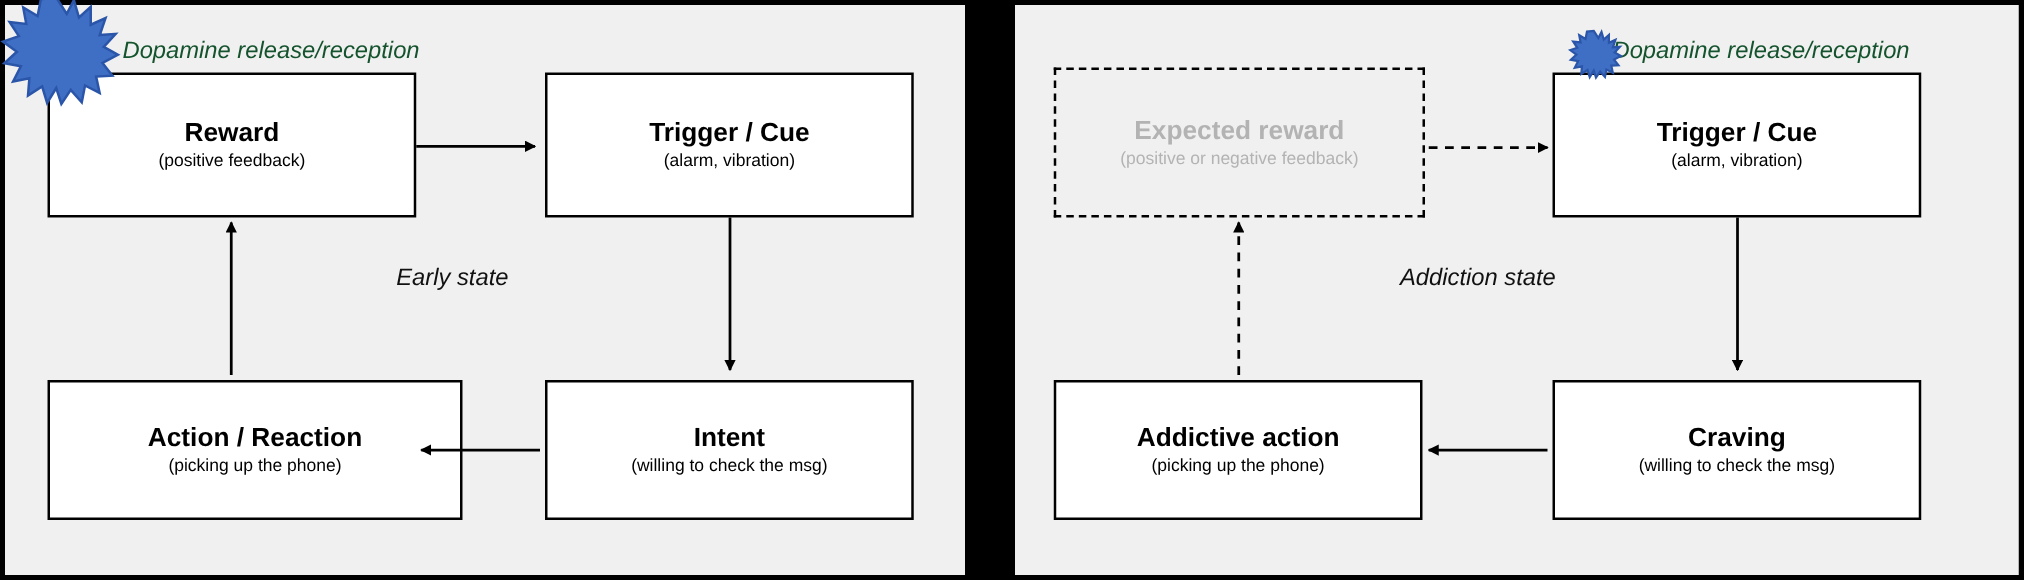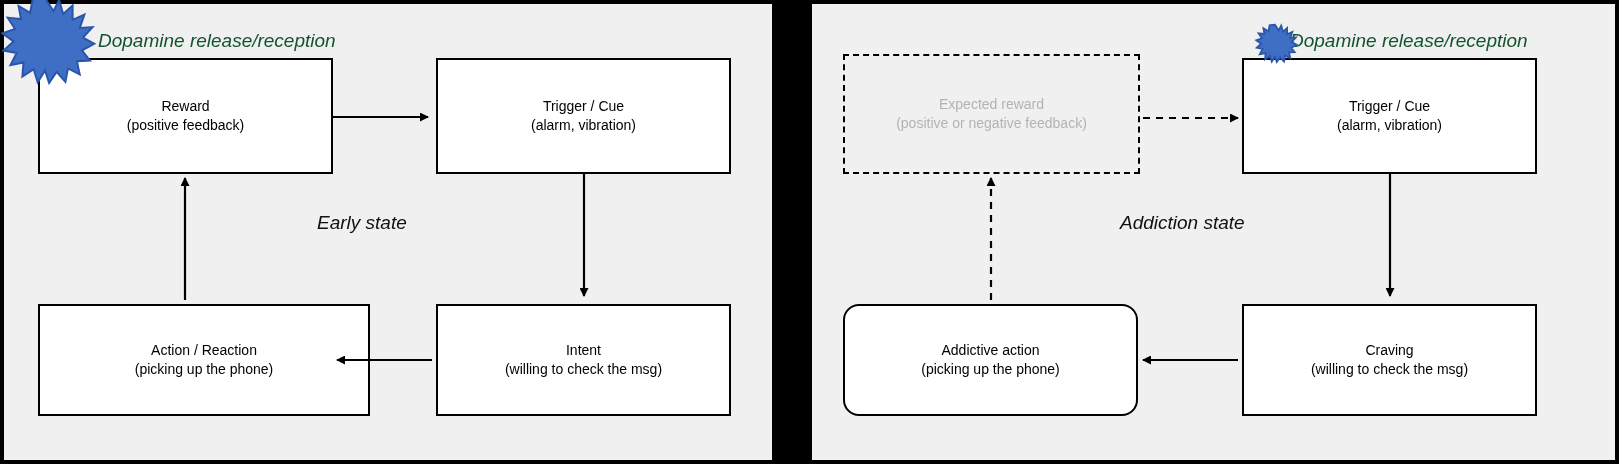--- a/index.html
+++ b/index.html
@@ -35,22 +35,22 @@
     box-sizing: border-box;
     background: #ffffff;
     border: 2px solid #000000;
     display: flex;
     flex-direction: column;
     align-items: center;
     justify-content: center;
     text-align: center;
   }
   .node .title {
-    font-weight: normal;
-    font-size: 14px;
+    font-weight: bold;
+    font-size: 21px;
     color: #000000;
     line-height: 1.1;
   }
   .node .sub {
     font-size: 14px;
     color: #000000;
     margin-top: 3px;
     line-height: 1.1;
   }
   .node.ghost {
@@ -131,21 +131,21 @@
     <div class="node" id="r-trigger" style="left:430px; top:54px; width:295px; height:116px;">
       <div class="title">Trigger / Cue</div>
       <div class="sub">(alarm, vibration)</div>
     </div>
 
     <div class="node" id="r-craving" style="left:430px; top:300px; width:295px; height:112px;">
       <div class="title">Craving</div>
       <div class="sub">(willing to check the msg)</div>
     </div>
 
-    <div class="node" id="r-addictive" style="left:31px; top:300px; width:295px; height:112px;border-radius:16px;">
+    <div class="node" id="r-addictive" style="left:31px; top:300px; width:295px; height:112px;">
       <div class="title">Addictive action</div>
       <div class="sub">(picking up the phone)</div>
     </div>
   </div>
 
   <svg class="overlay" viewBox="0 0 1619 464">
     <defs>
       <marker id="ah" markerWidth="9" markerHeight="9" refX="8" refY="4.5" orient="auto" markerUnits="userSpaceOnUse">
         <path d="M0,0 L9,4.5 L0,9 z" fill="#000"></path>
       </marker>

